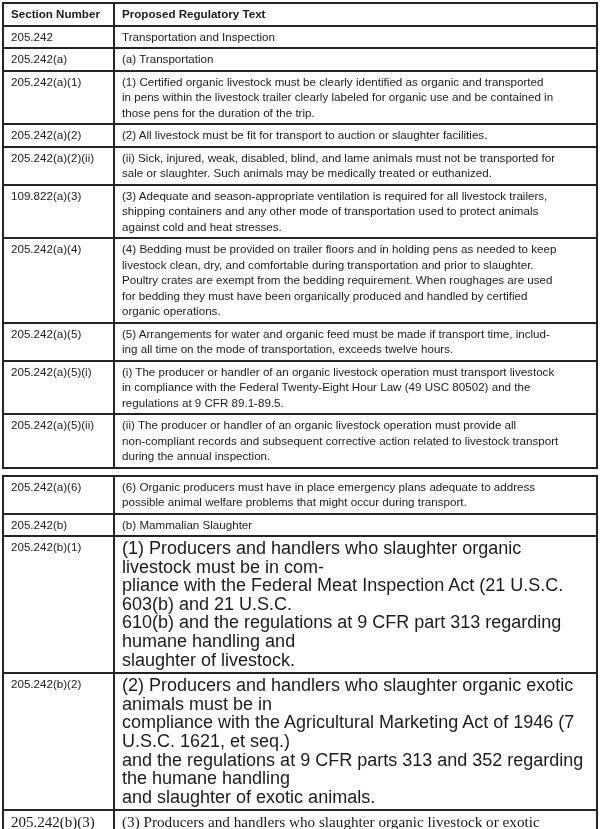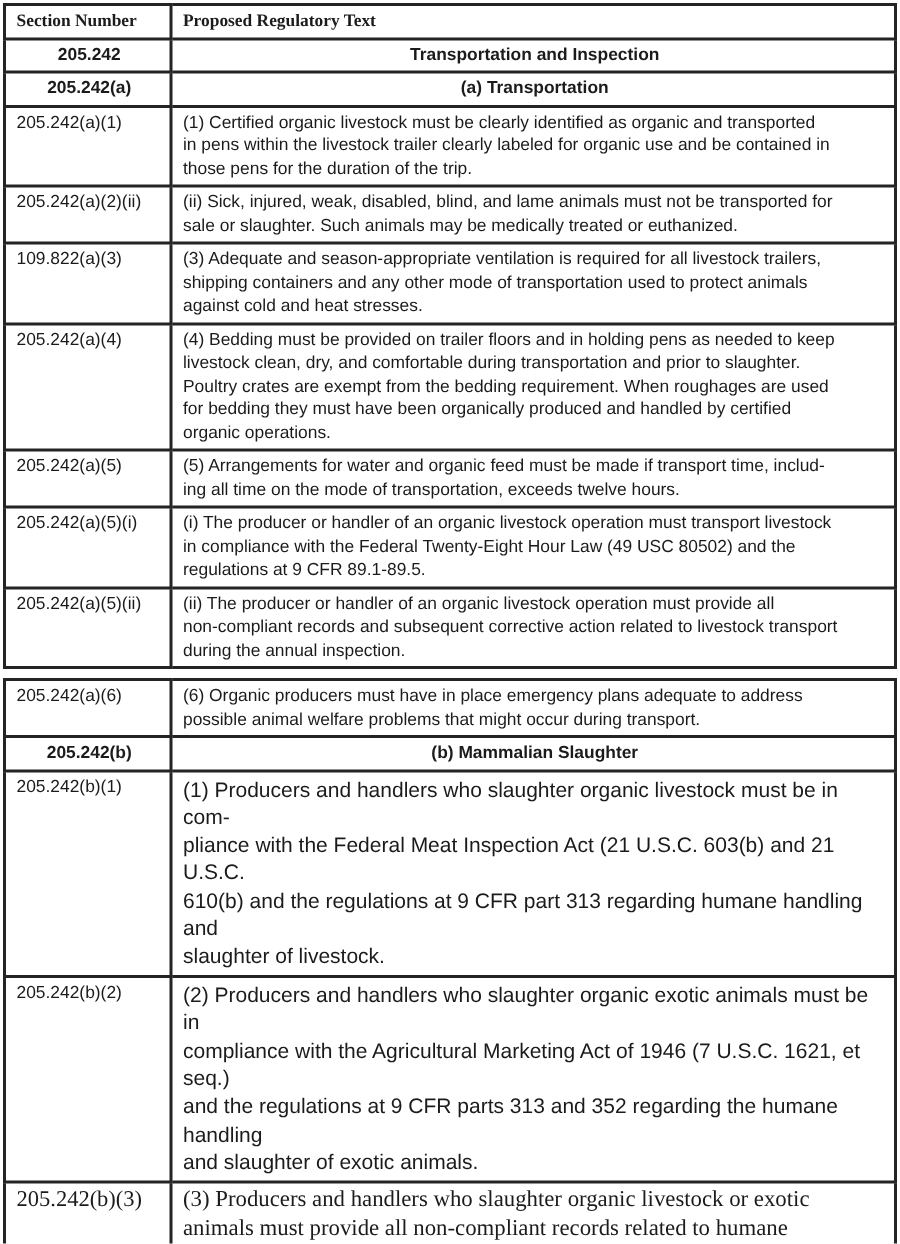--- a/index.html
+++ b/index.html
@@ -27,24 +27,24 @@
   th, td {
     border: 2px solid #242424;
     vertical-align: top;
     text-align: left;
     padding: 2px 5px 3px 7px;
     font-size: 11.6px;
     line-height: 15.5px;
     white-space: pre-line;
     overflow: hidden;
   }
-  th { font-weight: bold; font-family: Liberation Serif, serif; }
-  tr.bold td { font-weight: bold; text-align: center; }
+  th { font-weight: bold; }
+  tr.bold td { font-weight: normal; }
   tr.lg td.txt {
-    font-size: 14px;
+    font-size: 18px;
     line-height: 18.6px;
   }
   tr.serif td {
     font-family: "Liberation Serif", serif;
   }
   tr.serif td.sec {
     font-size: 15px;
     line-height: 18.8px;
   }
   tr.serif td.txt {
@@ -74,20 +74,24 @@
     </tr>
     <tr class="bold">
       <td class="sec">205.242(a)</td>
       <td class="txt">(a) Transportation</td>
     </tr>
     <tr>
       <td class="sec">205.242(a)(1)</td>
       <td class="txt">(1) Certified organic livestock must be clearly identified as organic and transported
 in pens within the livestock trailer clearly labeled for organic use and be contained in
 those pens for the duration of the trip.</td>
+    </tr>
+    <tr>
+      <td class="sec">205.242(a)(2)</td>
+      <td class="txt">(2) All livestock must be fit for transport to auction or slaughter facilities.</td>
     </tr>
     <tr>
       <td class="sec">205.242(a)(2)(ii)</td>
       <td class="txt">(ii) Sick, injured, weak, disabled, blind, and lame animals must not be transported for
 sale or slaughter. Such animals may be medically treated or euthanized.</td>
     </tr>
     <tr>
       <td class="sec">109.822(a)(3)</td>
       <td class="txt">(3) Adequate and season-appropriate ventilation is required for all livestock trailers,
 shipping containers and any other mode of transportation used to protect animals

